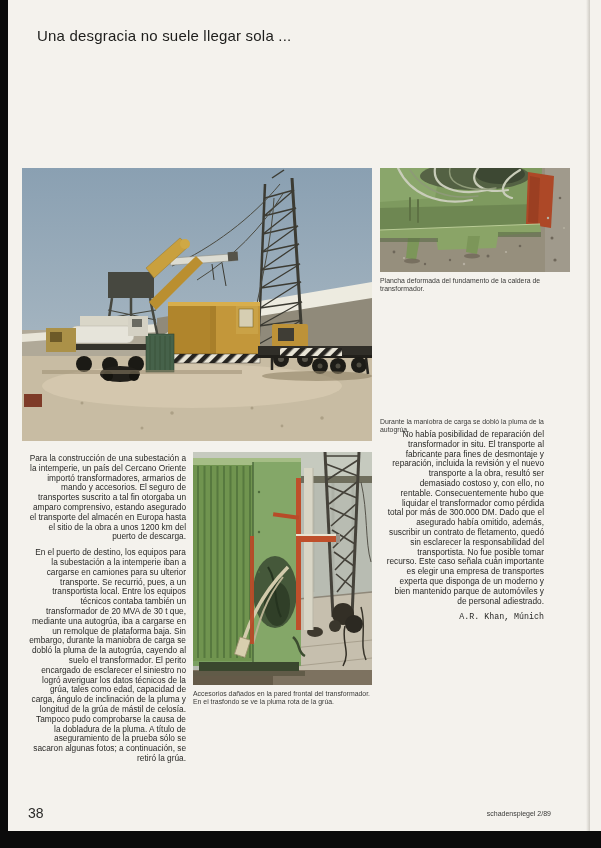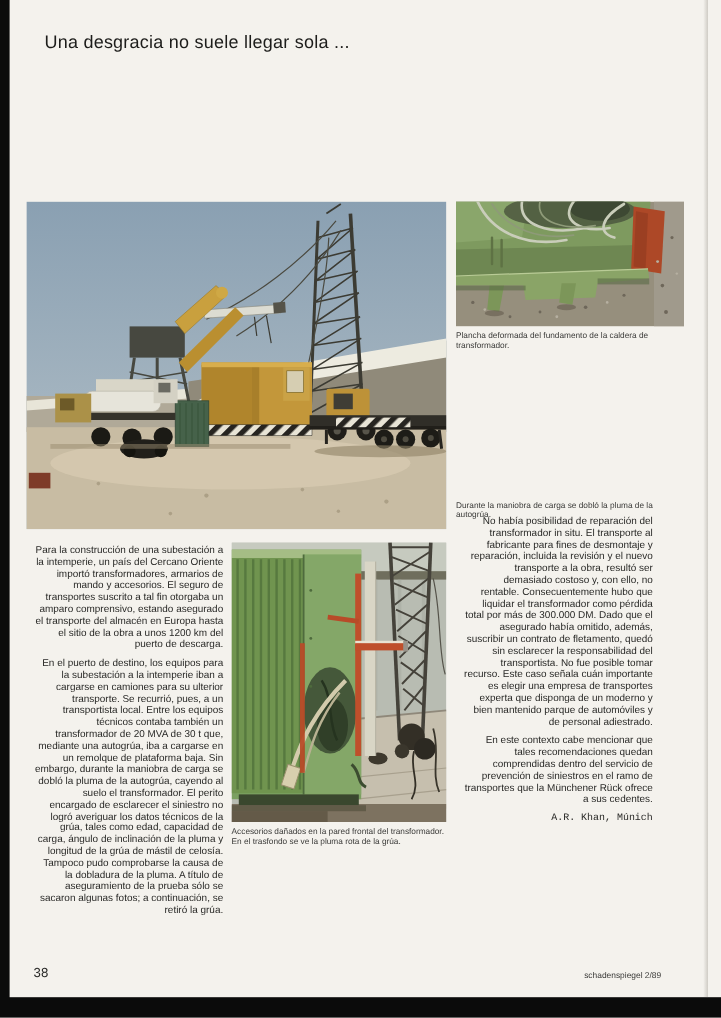--- a/index.html
+++ b/index.html
@@ -35,21 +35,21 @@
   .col{position:absolute;width:170px;}
   .col-left{left:14px;top:448px;}
   .col-right{left:372px;top:424px;}
   .col p{
     margin:6px;font-size:8.3px;line-height:9.8px;color:#292927;
     text-align:right;
   }
   .byline{margin-top:0;font-family:Liberation Mono, monospace;}
   .pageno{
     position:absolute;left:20px;top:805px;
-    font-size:11px;color:#2a2a28;
+    font-size:14px;color:#2a2a28;
   }
   .footer{
     position:absolute;right:50px;top:810px;
     font-size:7px;color:#3a3a38;
   }
 </style>
 </head>
 <body>
 
 <div class="page">
@@ -270,21 +270,20 @@
 
   <p class="caption cap-accessories">Accesorios dañados en la pared frontal del transformador. En el trasfondo se ve la pluma rota de la grúa.</p>
 
   <div class="col col-left">
     <p>Para la construcción de una subestación a la intemperie, un país del Cercano Oriente importó transformadores, armarios de mando y accesorios. El seguro de transportes suscrito a tal fin otorgaba un amparo comprensivo, estando asegurado el transporte del almacén en Europa hasta el sitio de la obra a unos 1200 km del puerto de descarga.</p>
     <p>En el puerto de destino, los equipos para la subestación a la intemperie iban a cargarse en camiones para su ulterior transporte. Se recurrió, pues, a un transportista local. Entre los equipos técnicos contaba también un transformador de 20 MVA de 30 t que, mediante una autogrúa, iba a cargarse en un remolque de plataforma baja. Sin embargo, durante la maniobra de carga se dobló la pluma de la autogrúa, cayendo al suelo el transformador. El perito encargado de esclarecer el siniestro no logró averiguar los datos técnicos de la grúa, tales como edad, capacidad de carga, ángulo de inclinación de la pluma y longitud de la grúa de mástil de celosía. Tampoco pudo comprobarse la causa de la dobladura de la pluma. A título de aseguramiento de la prueba sólo se sacaron algunas fotos; a continuación, se retiró la grúa.</p>
   </div>
 
   <div class="col col-right">
     <p>No había posibilidad de reparación del transformador in situ. El transporte al fabricante para fines de desmontaje y reparación, incluida la revisión y el nuevo transporte a la obra, resultó ser demasiado costoso y, con ello, no rentable. Consecuentemente hubo que liquidar el transformador como pérdida total por más de 300.000 DM. Dado que el asegurado había omitido, además, suscribir un contrato de fletamento, quedó sin esclarecer la responsabilidad del transportista. No fue posible tomar recurso. Este caso señala cuán importante es elegir una empresa de transportes experta que disponga de un moderno y bien mantenido parque de automóviles y de personal adiestrado.</p>
-    <p>En este contexto cabe mencionar que tales recomendaciones quedan comprendidas dentro del servicio de prevención de siniestros en el ramo de transportes que la Münchener Rück ofrece a sus cedentes.</p>
     <p class="byline">A.R. Khan, Múnich</p>
   </div>
 
   <div class="pageno">38</div>
   <div class="footer">schadenspiegel 2/89</div>
   <div class="edge-shadow"></div>
 
 </div>
 
 </body></html>

